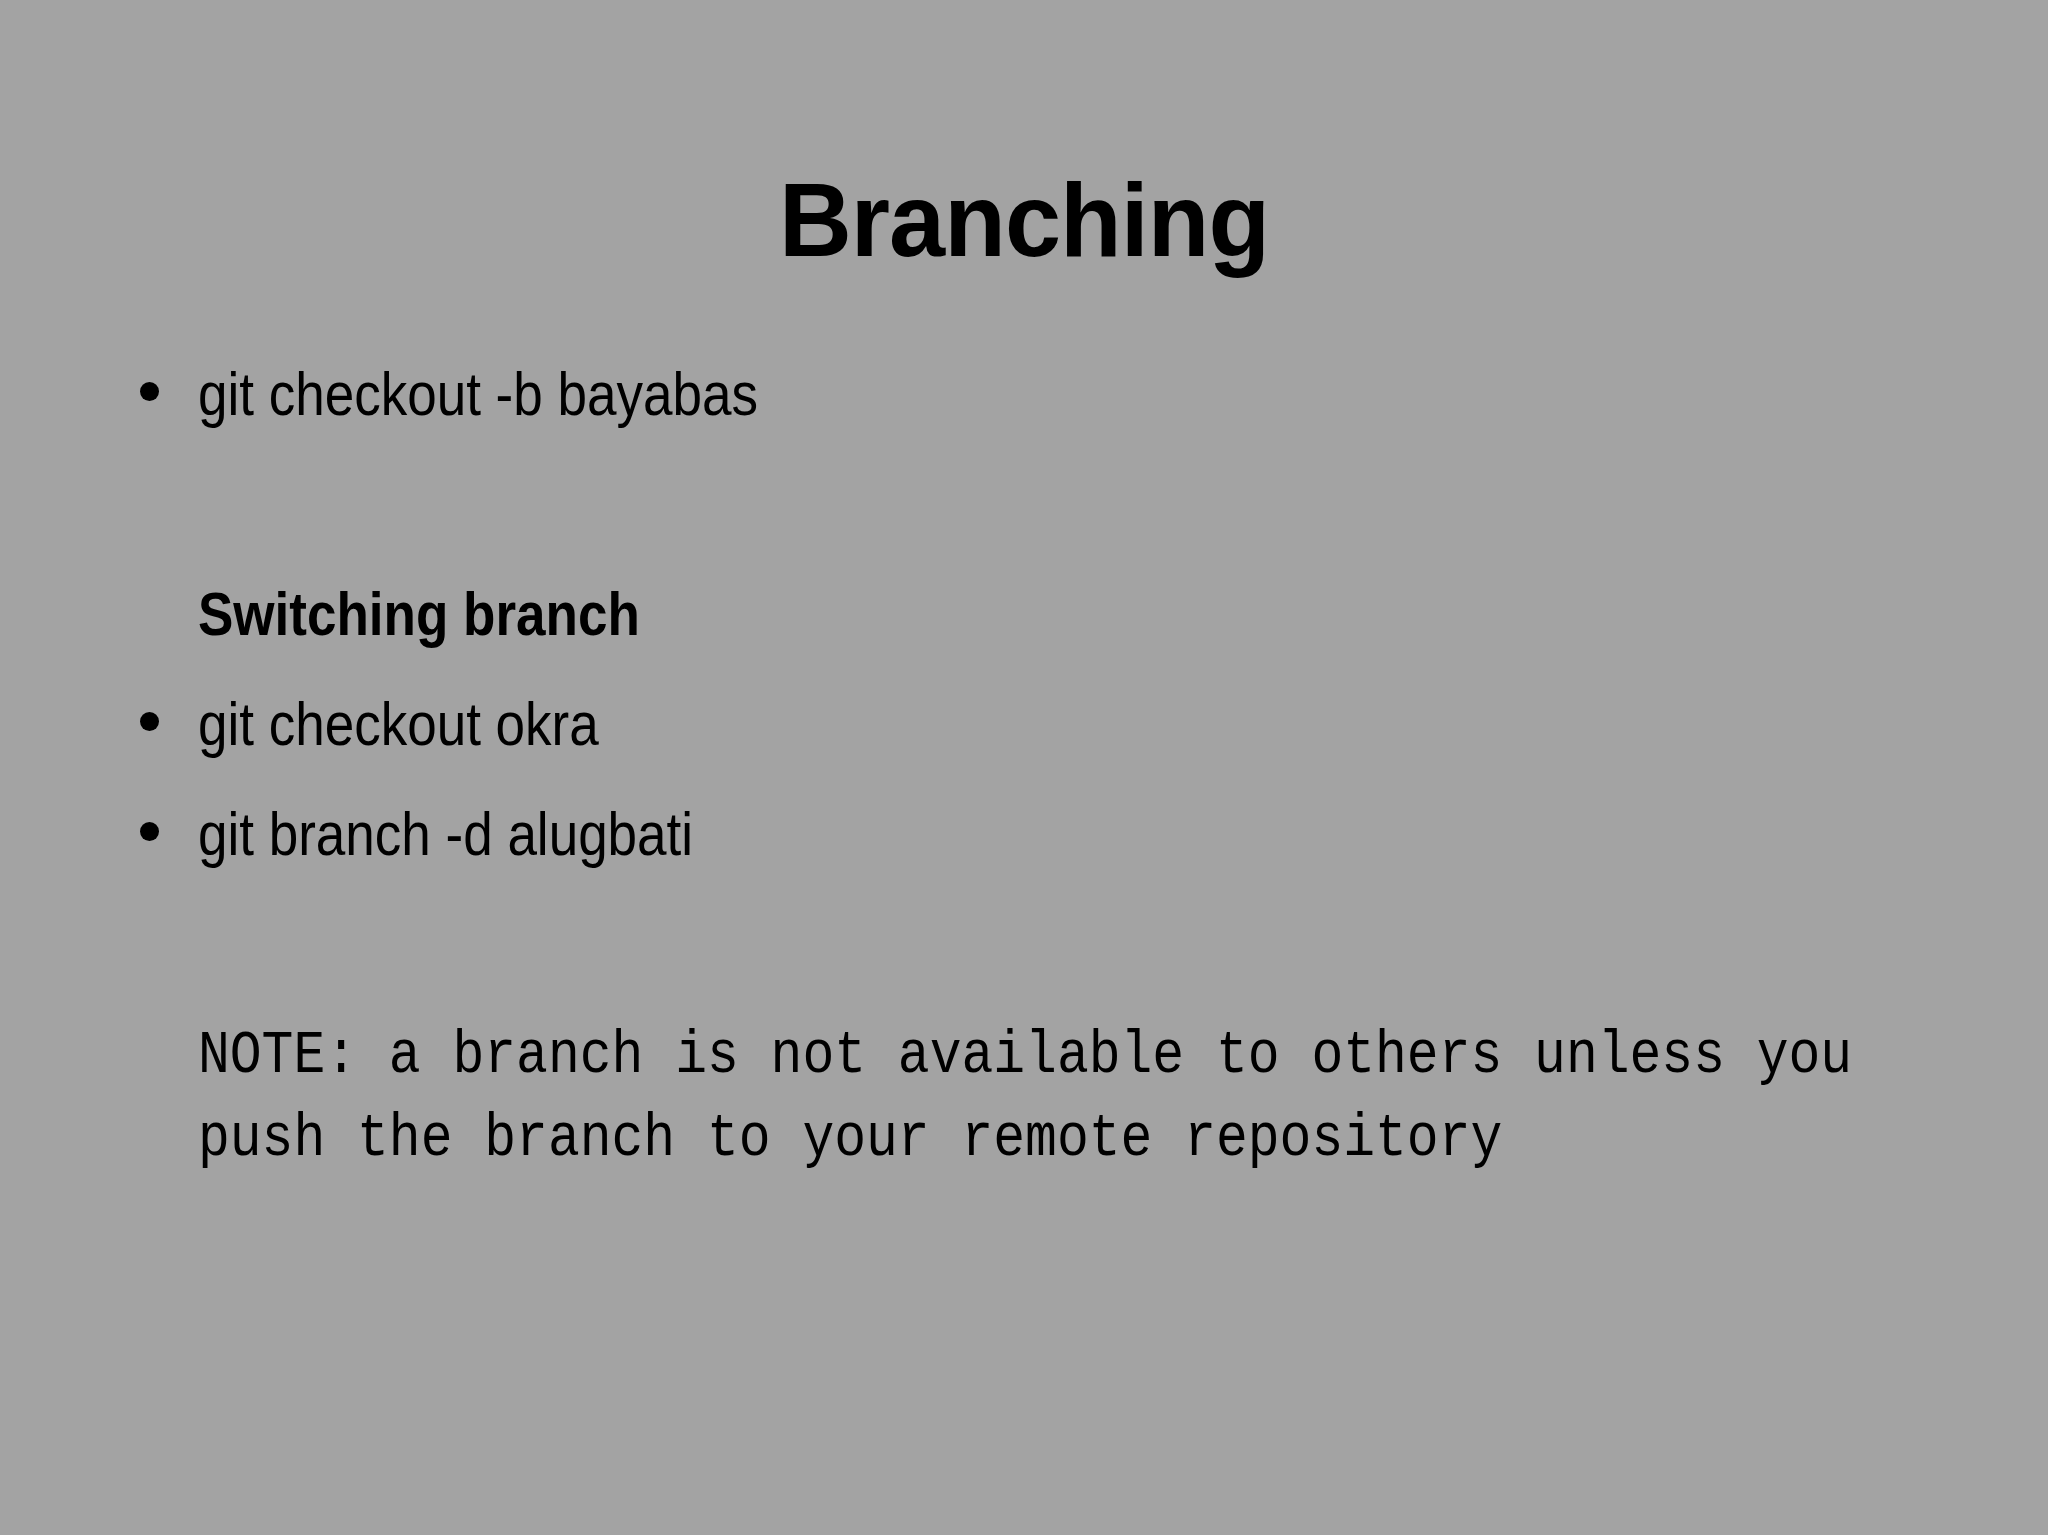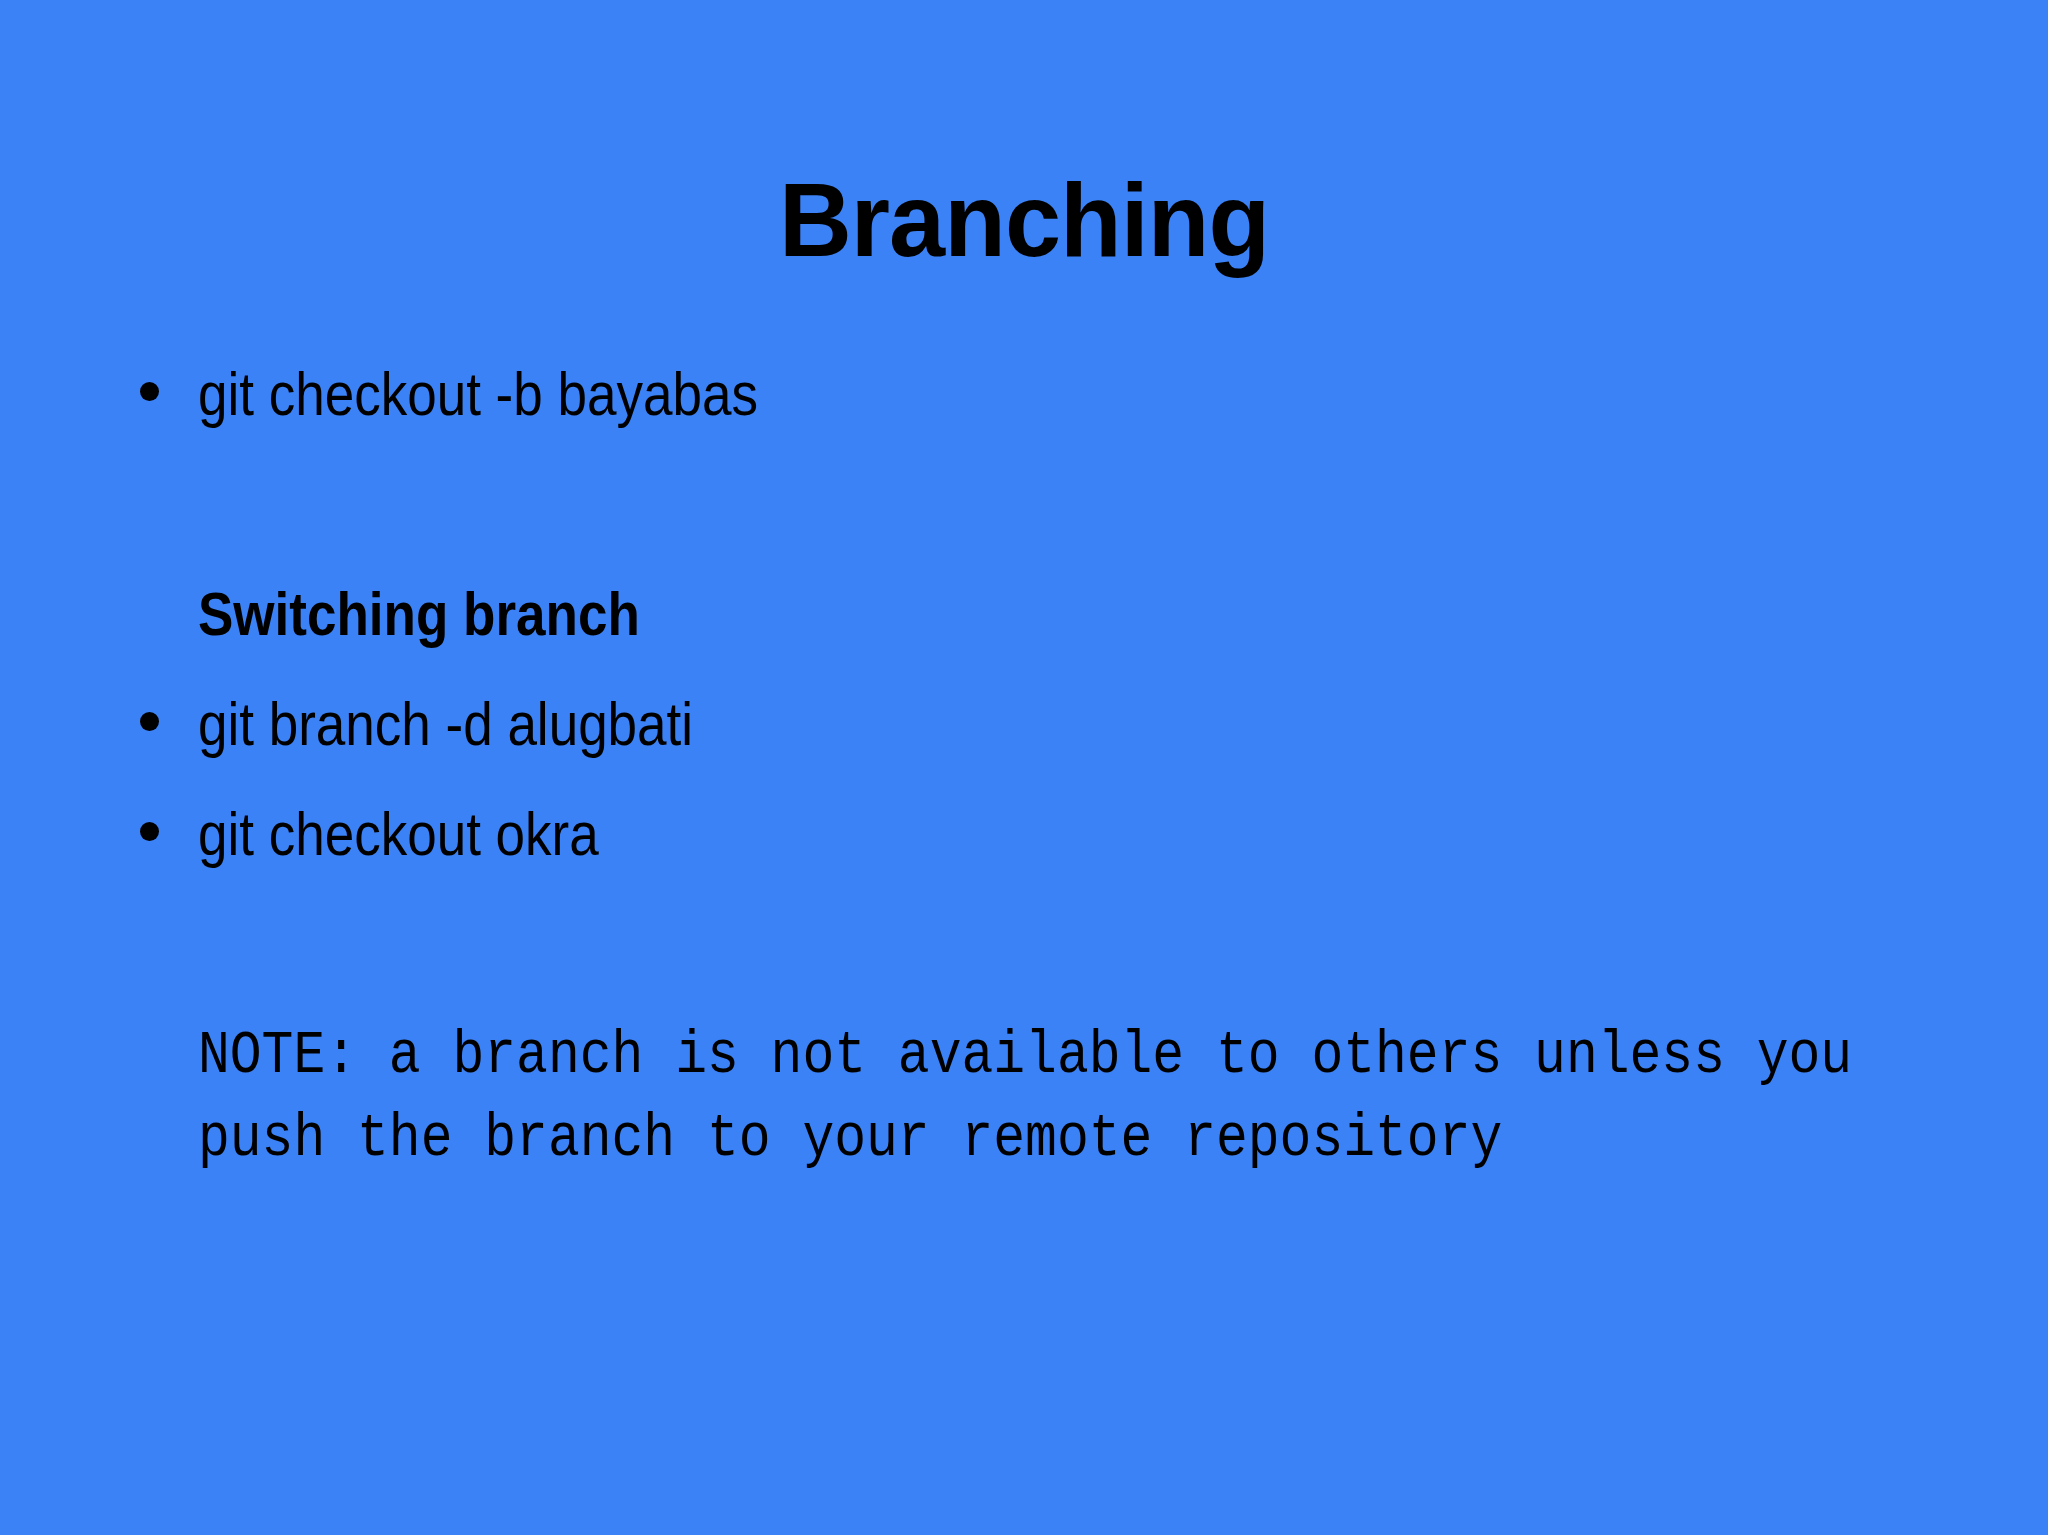--- a/index.html
+++ b/index.html
@@ -9,21 +9,21 @@
     background: #ffffff;
   }
   body {
     font-family: "Liberation Sans", "DejaVu Sans", sans-serif;
     color: #000000;
   }
   .slide {
     position: relative;
     width: 2048px;
     height: 1535px;
-    background: #3b82f6;
+    background: #a3a3a3;
     overflow: hidden;
   }
 
   
   .slide-title {
     position: absolute;
     left: 0;
     top: 96px;
     width: 2048px;
     text-align: center;
@@ -119,26 +119,26 @@
     </div>
 
     <div class="gap-md"></div>
 
     <div class="line plain">
       <span class="line-text">Switching branch</span>
     </div>
 
     <div class="line bulleted">
       <span class="bullet-dot"></span>
-      <span class="line-text">git branch -d alugbati</span>
+      <span class="line-text">git checkout okra</span>
     </div>
 
     <div class="line bulleted">
       <span class="bullet-dot"></span>
-      <span class="line-text">git checkout okra</span>
+      <span class="line-text">git branch -d alugbati</span>
     </div>
 
     <div class="gap-lg"></div>
 
     <div class="para">
       <span class="para-text">NOTE: a branch is not available to others unless you push the branch to your remote repository</span>
     </div>
 
     <div class="gap-xl"></div>
 

